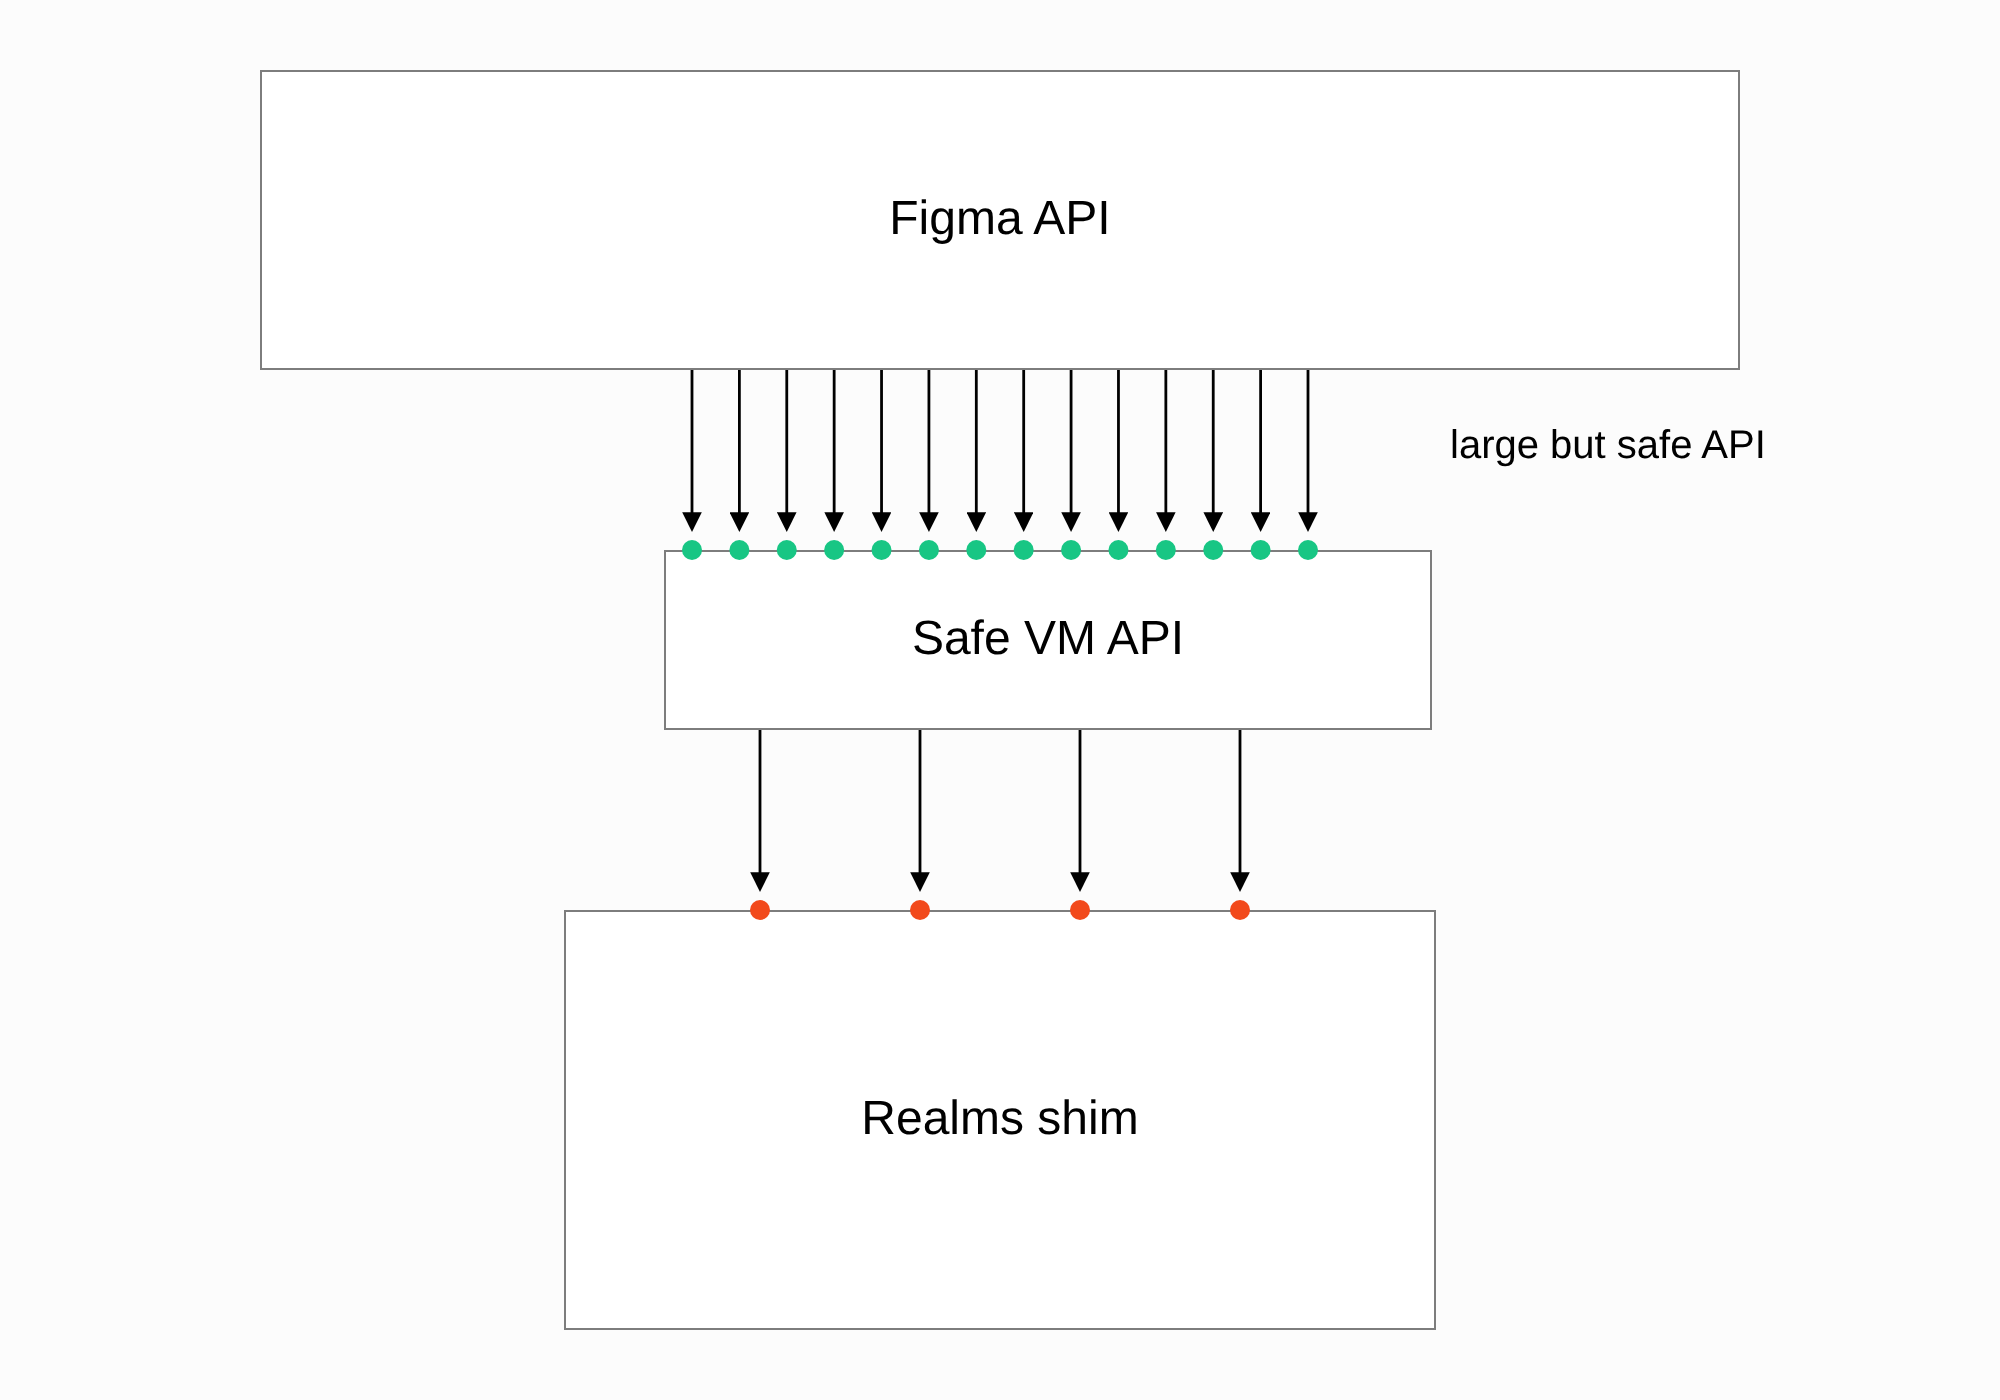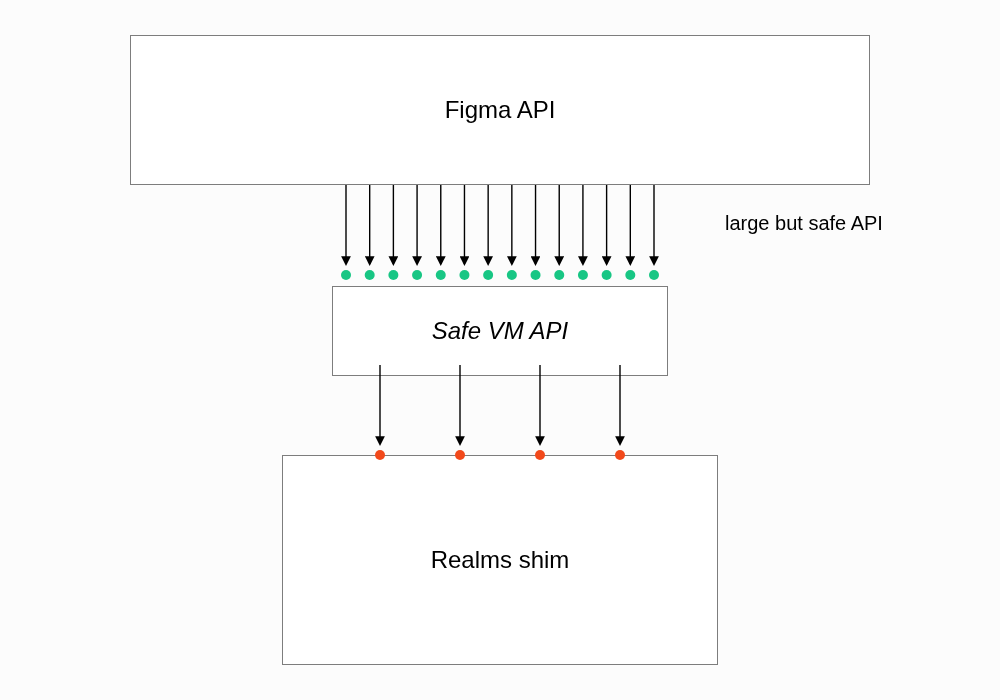--- a/index.html
+++ b/index.html
@@ -42,21 +42,21 @@
 </style>
 </head>
 <body>
 
 <div class="stage">
 
   <div class="box" id="box-top" style="left: 130px; top: 35px; width: 740px; height: 150px; border-color: rgb(125, 125, 125);">
     <span>Figma API</span>
   </div>
 
-  <div class="box" id="box-mid" style="left: 332px; top: 286px; width: 336px; height: 90px; border-color: rgb(125, 125, 125); font-style: italic;">
+  <div class="box" id="box-mid" style="left: 332px; top: 275px; width: 384px; height: 90px; border-color: rgb(125, 125, 125);">
     <span>Safe VM API</span>
   </div>
 
   <div class="box" id="box-bot" style="left: 282px; top: 455px; width: 436px; height: 210px; border-color: rgb(125, 125, 125);">
     <span>Realms shim</span>
   </div>
 
   <div class="annotation" id="ann-top" style="left: 700px; top: 210px; margin-left: 25px;">
     <span>large but safe API</span>
   </div>

